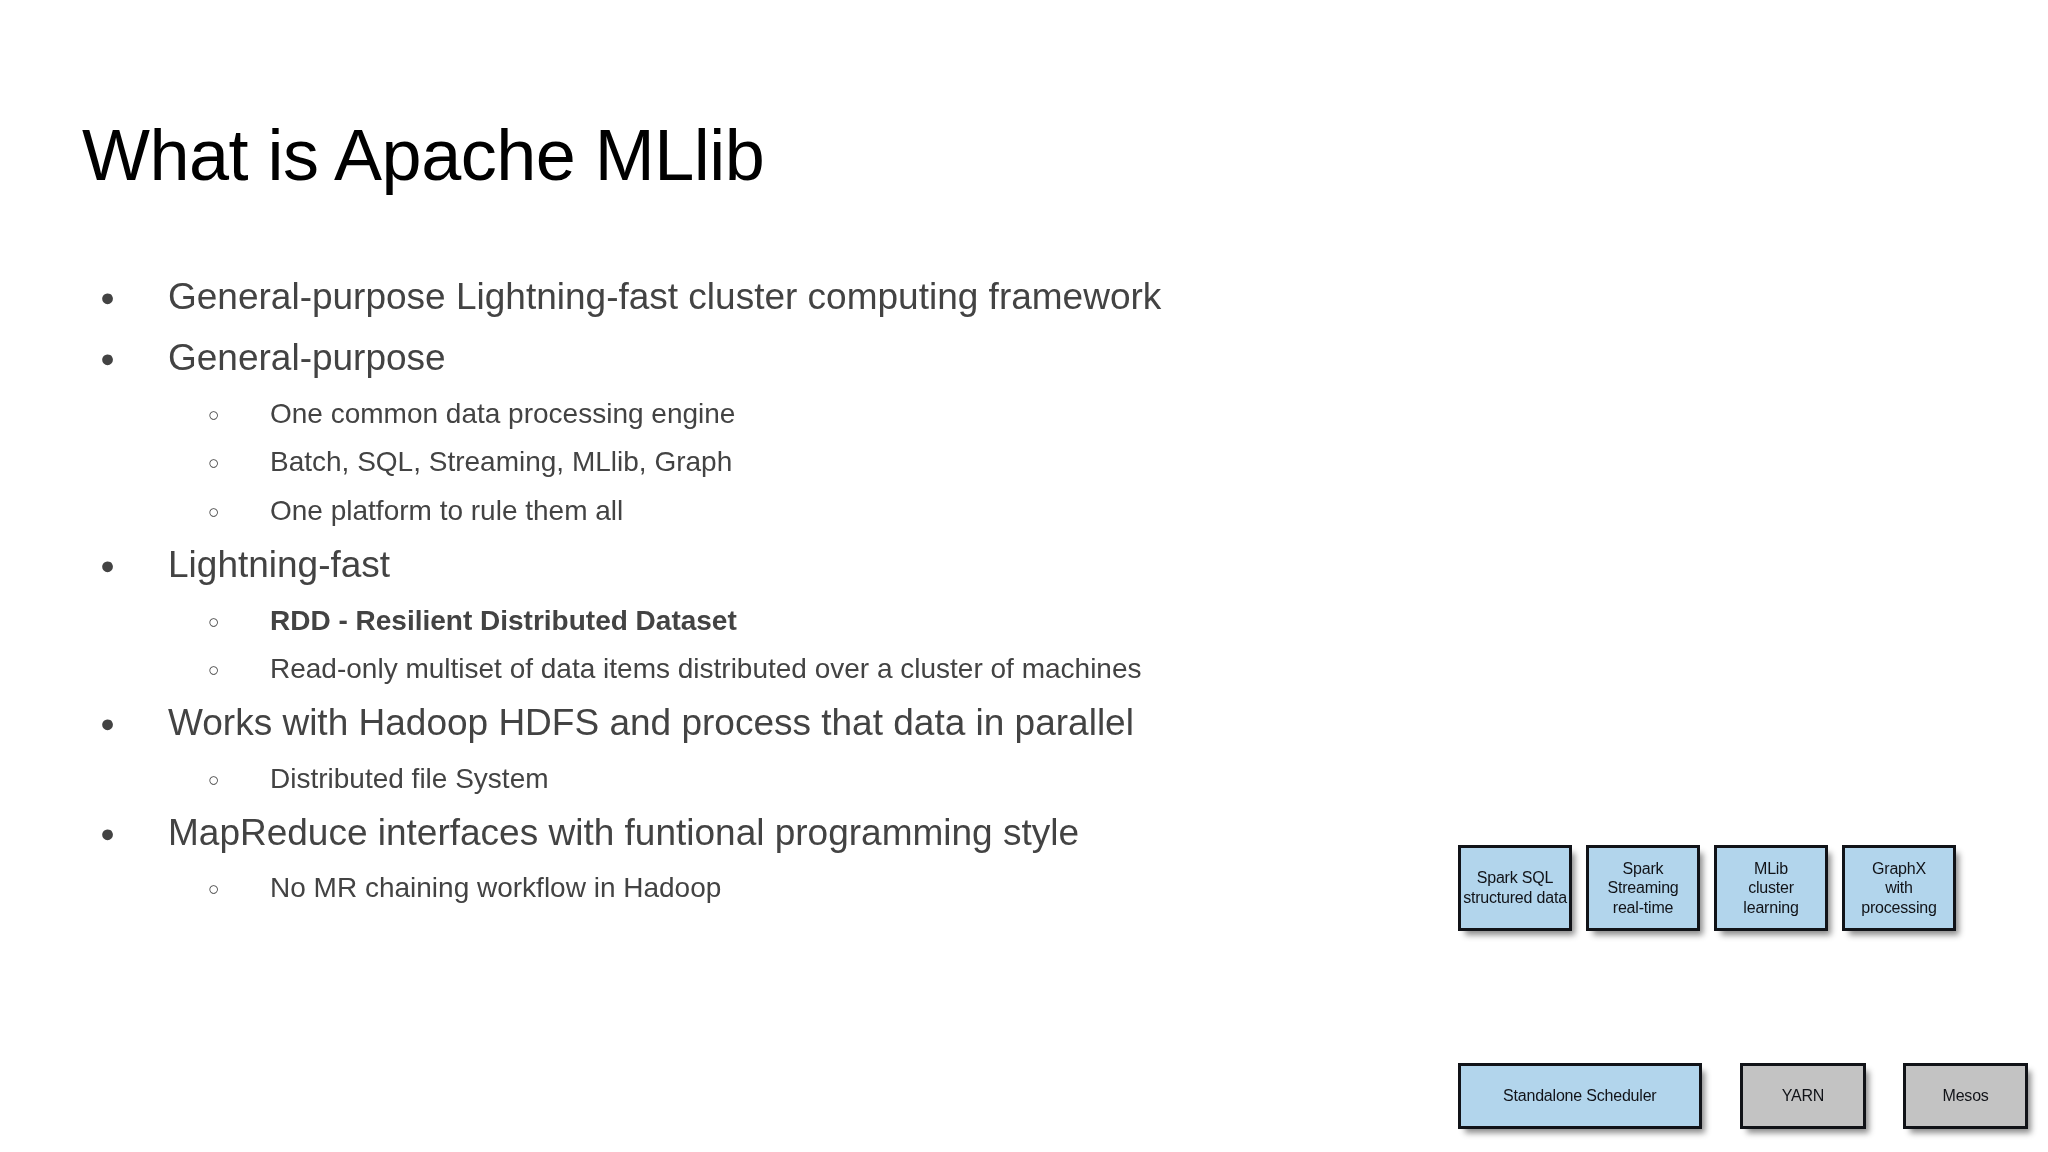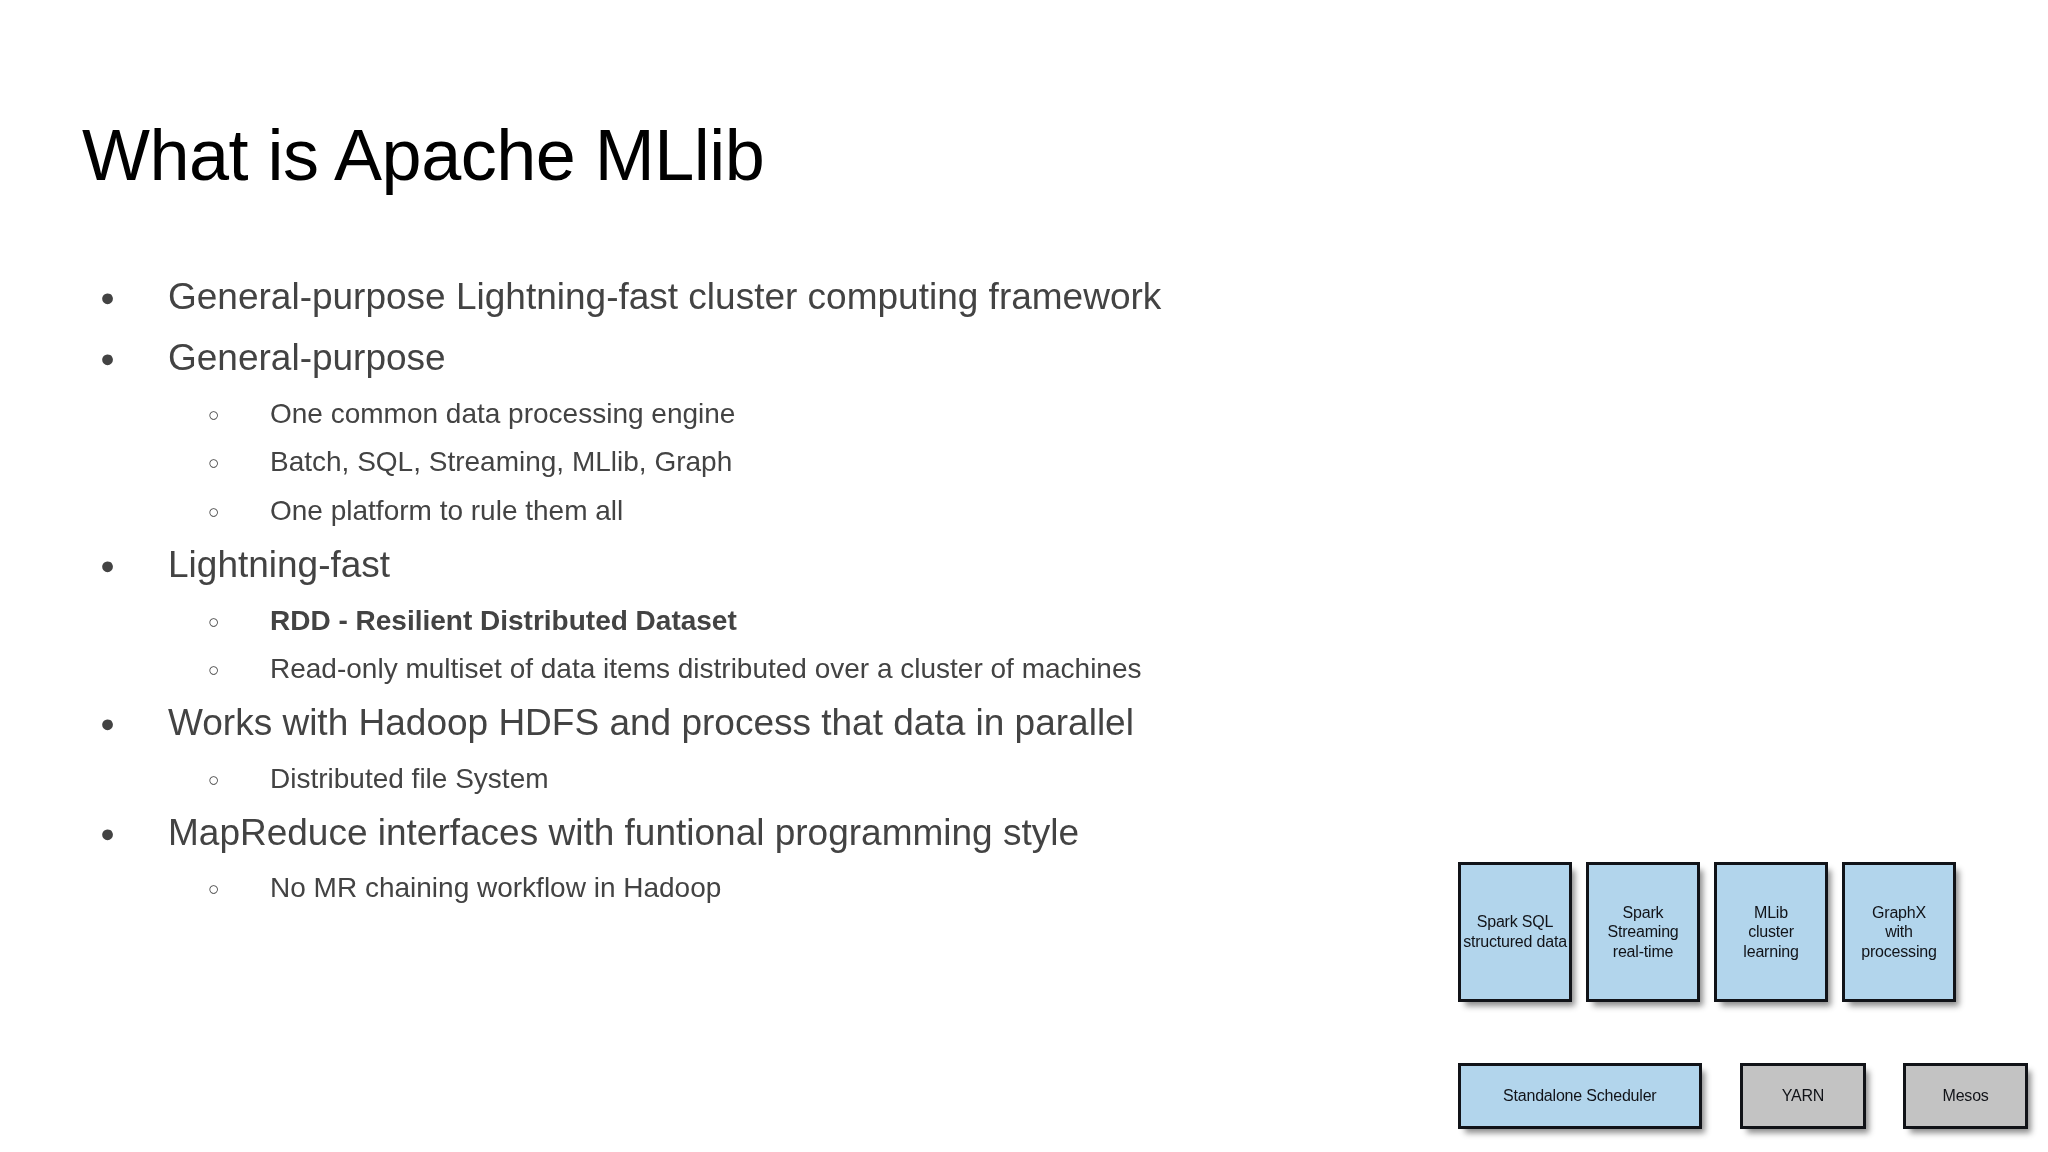--- a/index.html
+++ b/index.html
@@ -98,21 +98,21 @@
     height: 290px;
   }
 
   .diagram-row {
     position: absolute;
     left: 0;
     width: 100%;
     display: flex;
   }
 
-  .row-top    { top: 17px;   height: 140px; }
+  .row-top    { top: 0px;   height: 86px; }
   .row-core   { top: 130px; height: 68px;  }
   .row-bottom { top: 218px; height: 66px;  }
 
   .dbox {
     box-sizing: border-box;
     border: 3px solid #111318;
     box-shadow: 5px 6px 6px -2px rgba(0,0,0,0.45);
     display: flex;
     align-items: center;
     justify-content: center;

